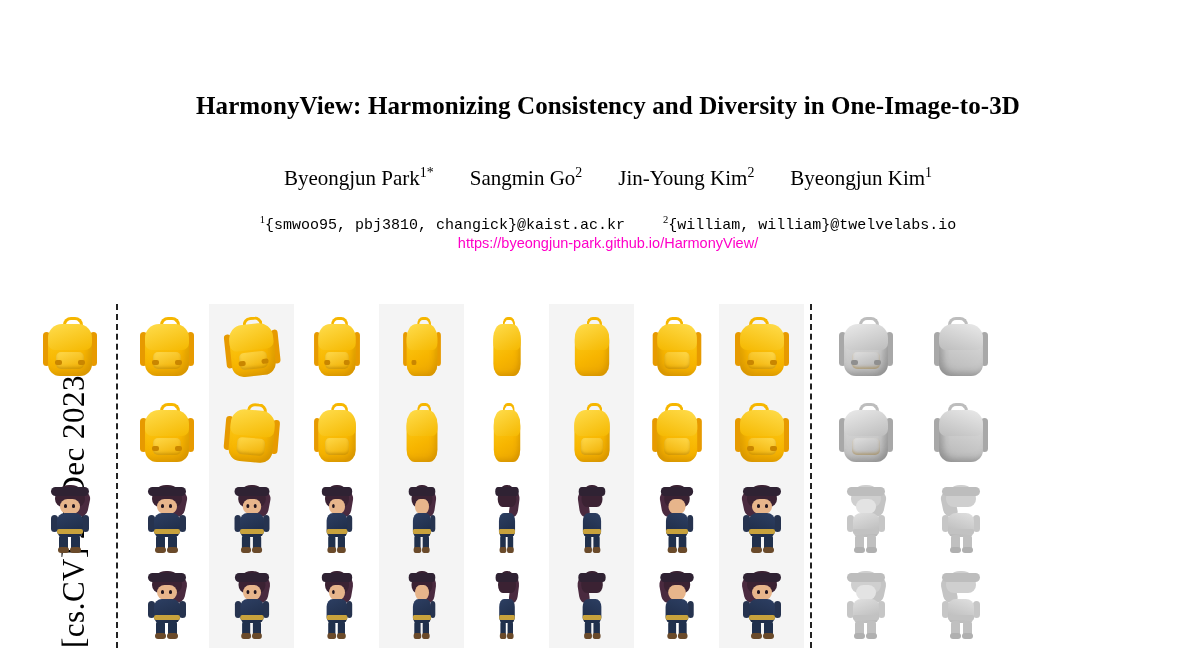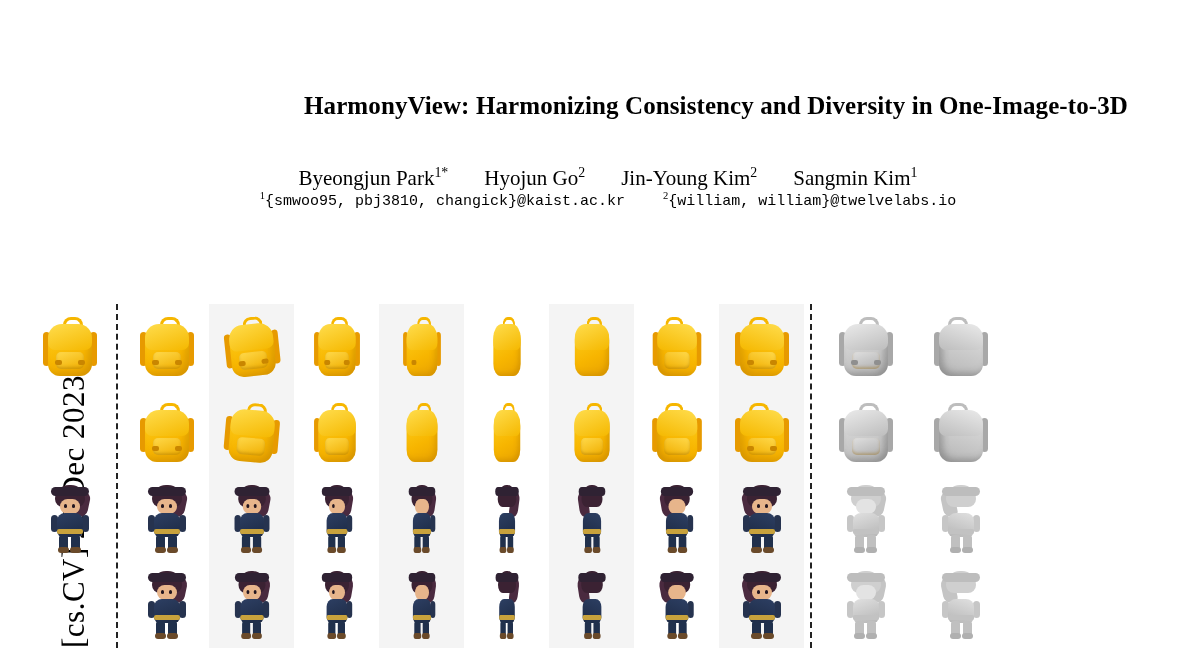--- a/index.html
+++ b/index.html
@@ -44,21 +44,21 @@
   .paper {
     position: absolute;
     left: 88px;
     top: 0;
     width: 1040px;
     height: 648px;
   }
 
   .title {
     margin-top: 92px;
-    text-align: right;
+    text-align: center;
     font-family: "Liberation Serif", serif;
     font-weight: bold;
     font-size: 25px;
     letter-spacing: 0.1px;
   }
 
   .authors {
     margin-top: 46px;
     text-align: center;
     font-size: 21px;
@@ -78,21 +78,21 @@
   .affils {
     margin-top: 10px;
     text-align: center;
     font-size: 20px;
     display: flex;
     justify-content: center;
     gap: 42px;
   }
 
   .emails {
-    margin-top: 0;
+    margin-top: 24px;
     text-align: center;
     font-size: 16px;
     display: flex;
     justify-content: center;
     gap: 38px;
   }
   .emails .mono {
     font-family: "Liberation Mono", monospace;
     font-size: 15px;
   }
@@ -273,31 +273,34 @@
 <div class="arxiv-stamp">
   <div class="vtext a">[cs.CV]   26 Dec 2023</div>
 </div>
 
 <div class="paper">
 
   <div class="title">HarmonyView: Harmonizing Consistency and Diversity in One-Image-to-3D</div>
 
   <div class="authors">
     <span class="author"><span>Byeongjun Park</span><sup>1*</sup></span>
-    <span class="author"><span>Hyojun Go</span><sup>2</sup></span>
+    <span class="author"><span>Sangmin Go</span><sup>2</sup></span>
     <span class="author"><span>Jin-Young Kim</span><sup>2</sup></span>
-    <span class="author"><span>Sangmin Kim</span><sup>1</sup></span>
+    <span class="author"><span>Byeongjun Kim</span><sup>1</sup></span>
   </div>
 
 
   <div class="emails">
     <span><sup>1</sup><span class="mono">{smwoo95, pbj3810, changick}@kaist.ac.kr</span></span>
     <span><sup>2</sup><span class="mono">{william, william}@twelvelabs.io</span></span>
   </div>
 
+  <div style="text-align:center;">
+    <a class="project-url" href="#">https://byeongjun-park.github.io/HarmonyView/</a>
+  </div>
 </div>
 
 <div class="teaser">
   <div class="teaser-grid">
 
     <div class="col-input">
       <div class="row">
         <div class="cell">
           <div class="obj backpack">
             <div class="bp-handle"></div>

